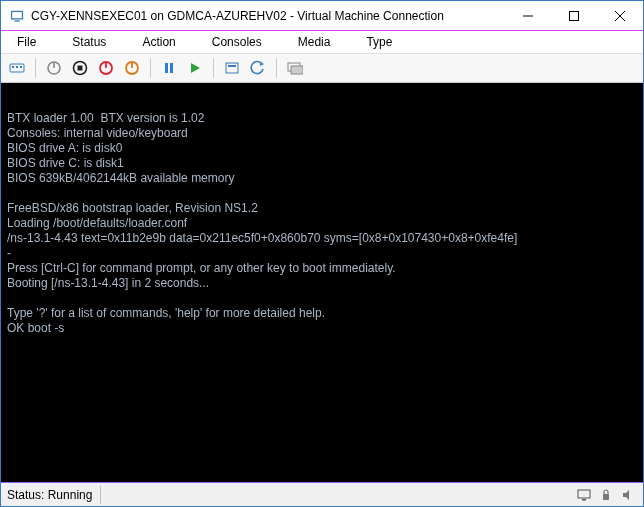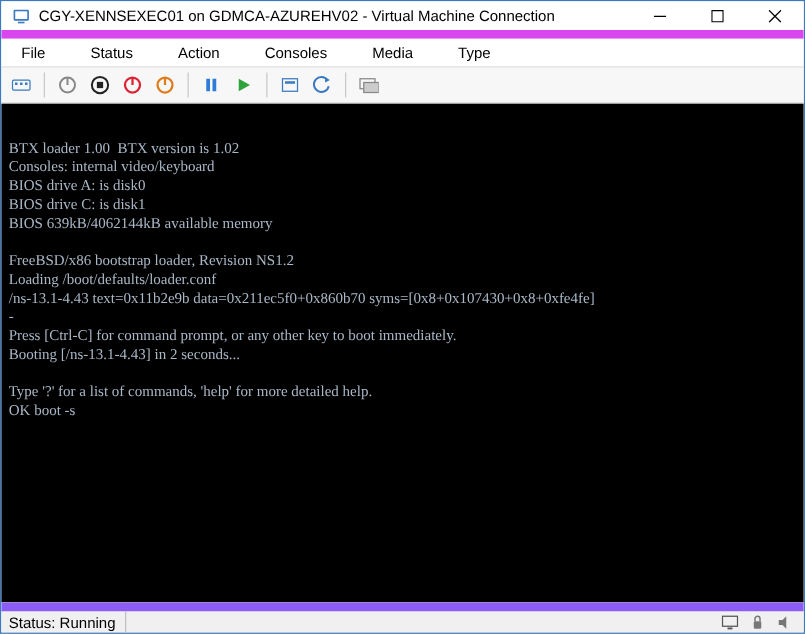--- a/index.html
+++ b/index.html
@@ -13,21 +13,21 @@
     display: flex;
     flex-direction: column;
     overflow: hidden;
   }
   .titlebar {
     height: 30px;
     background: #fff;
     display: flex;
     align-items: center;
     padding-left: 8px;
-    border-bottom: 7px solid #d946ef;
+    border-bottom: 1px solid #d946ef;
   }
   .titlebar .icon { width:16px; height:16px; margin-right:6px; display:flex; align-items:center; justify-content:center; }
   .titlebar .title { flex:1; font-size:12px; color:#000; }
   .titlebar .winbtns { display:flex; }
   .titlebar .winbtn { width:46px; height:30px; display:flex; align-items:center; justify-content:center; color:#000; }
   .menubar {
     height: 22px;
     background:#fff;
     display:flex;
     align-items:center;
@@ -49,32 +49,32 @@
     width:24px; height:24px;
     display:flex; align-items:center; justify-content:center;
     border:1px solid transparent;
     border-radius:2px;
   }
   .toolbar .sep { width:1px; height:20px; background:#c9c9c9; margin:0 4px; }
   .console {
     flex:1;
     background:#000;
     color:#a9b7c6;
-    font-family: Liberation Serif, serif;
+    font-family: Liberation Sans, sans-serif;
     font-size:12px;
     line-height:15px;
     padding: 28px 6px 6px 6px;
     white-space: pre-wrap;
     word-break: break-all;
     overflow:hidden;
   }
   .statusbar {
     height:24px;
     background:#f0f0f0;
-    border-top:7px solid #8b5cf6;
+    border-top:1px solid #8b5cf6;
     display:flex;
     align-items:center;
     padding:0 6px;
     font-size:12px;
   }
   .statusbar .status-text { padding-right:8px; border-right:1px solid #c0c0c0; height:18px; display:flex; align-items:center;}
   .statusbar .spacer { flex:1; }
   .statusbar .sicon { width:18px; height:18px; display:flex; align-items:center; justify-content:center; margin-left:4px; }
 </style>
 </head>

